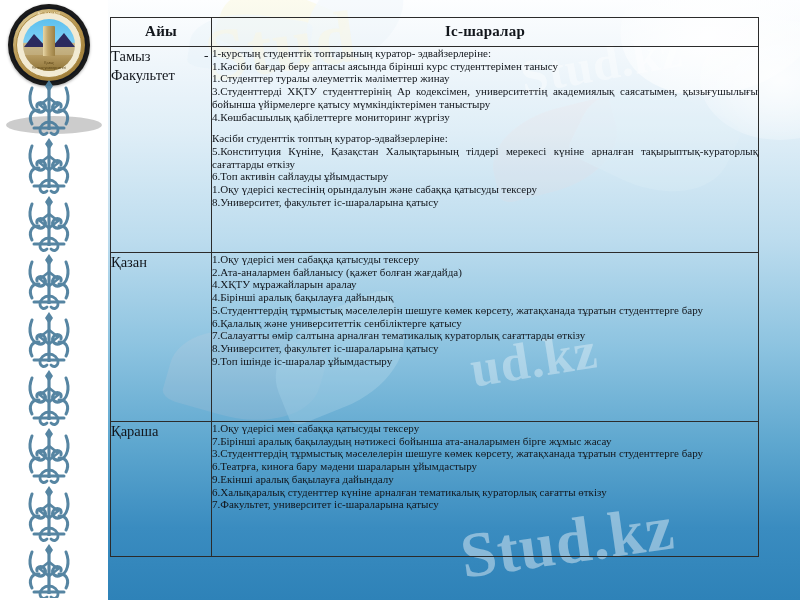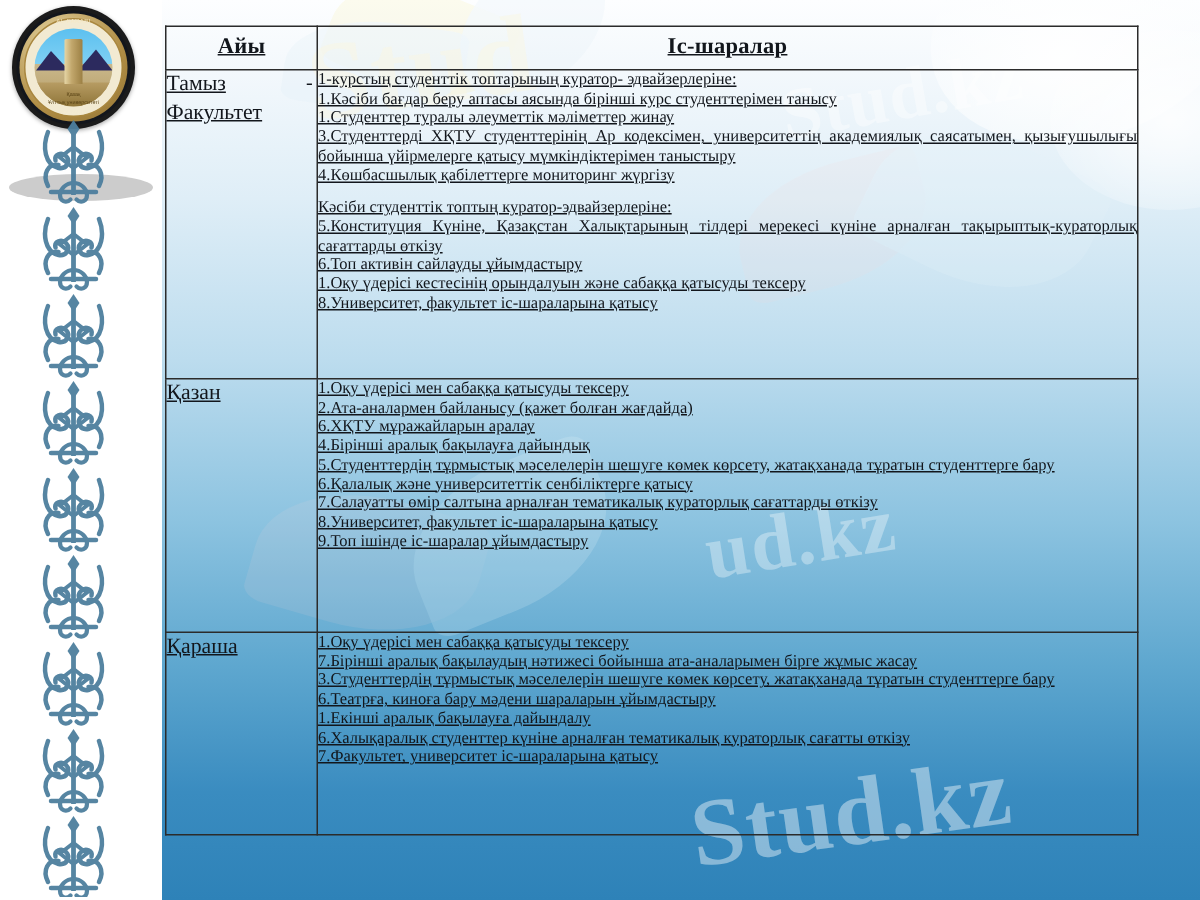--- a/index.html
+++ b/index.html
@@ -206,21 +206,20 @@
     position: absolute;
     left: 110px;
     top: 17px;
     width: 648px;
   }
   table.sched {
     border-collapse: collapse;
     width: 648px;
     table-layout: fixed;
     color: #12161c;
-    text-decoration: underline;
   }
   table.sched td, table.sched th {
     border: 1px solid #2b2b2b;
     vertical-align: top;
     padding: 0;
   }
   table.sched th {
     text-align: center;
     font-weight: 700;
     font-size: 15px;
@@ -371,41 +370,41 @@
           </tr>
           <tr>
             <td class="month">
               <div class="month-cellwrap">
                 <div>Қазан</div>
               </div>
             </td>
             <td class="acts" style="height: 168px;">
               <p>1.Оқу үдерісі мен сабаққа қатысуды тексеру</p>
               <p>2.Ата-аналармен байланысу (қажет болған жағдайда)</p>
-              <p>6.ХҚТУ мұражайларын аралау</p>
+              <p>4.ХҚТУ мұражайларын аралау</p>
               <p>4.Бірінші аралық бақылауға дайындық</p>
               <p>5.Студенттердің тұрмыстық мәселелерін шешуге көмек көрсету, жатақханада тұратын студенттерге бару</p>
               <p>6.Қалалық және университеттік сенбіліктерге қатысу</p>
               <p>7.Салауатты өмір салтына арналған тематикалық кураторлық сағаттарды өткізу</p>
               <p>8.Университет, факультет іс-шараларына қатысу</p>
               <p>9.Топ ішінде іс-шаралар ұйымдастыру</p>
             </td>
           </tr>
           <tr>
             <td class="month">
               <div class="month-cellwrap">
                 <div>Қараша</div>
               </div>
             </td>
             <td class="acts" style="height: 134px;">
               <p>1.Оқу үдерісі мен сабаққа қатысуды тексеру</p>
               <p>7.Бірінші аралық бақылаудың нәтижесі бойынша ата-аналарымен бірге жұмыс жасау</p>
               <p>3.Студенттердің тұрмыстық мәселелерін шешуге көмек көрсету, жатақханада тұратын студенттерге бару</p>
               <p>6.Театрға, киноға бару мәдени шараларын ұйымдастыру</p>
-              <p>1.Екінші аралық бақылауға дайындалу</p>
+              <p>9.Екінші аралық бақылауға дайындалу</p>
               <p>6.Халықаралық студенттер күніне арналған тематикалық кураторлық сағатты өткізу</p>
               <p>7.Факультет, университет іс-шараларына қатысу</p>
             </td>
           </tr>
         </tbody>
     </table>
   </div>
 
 </div>
 

